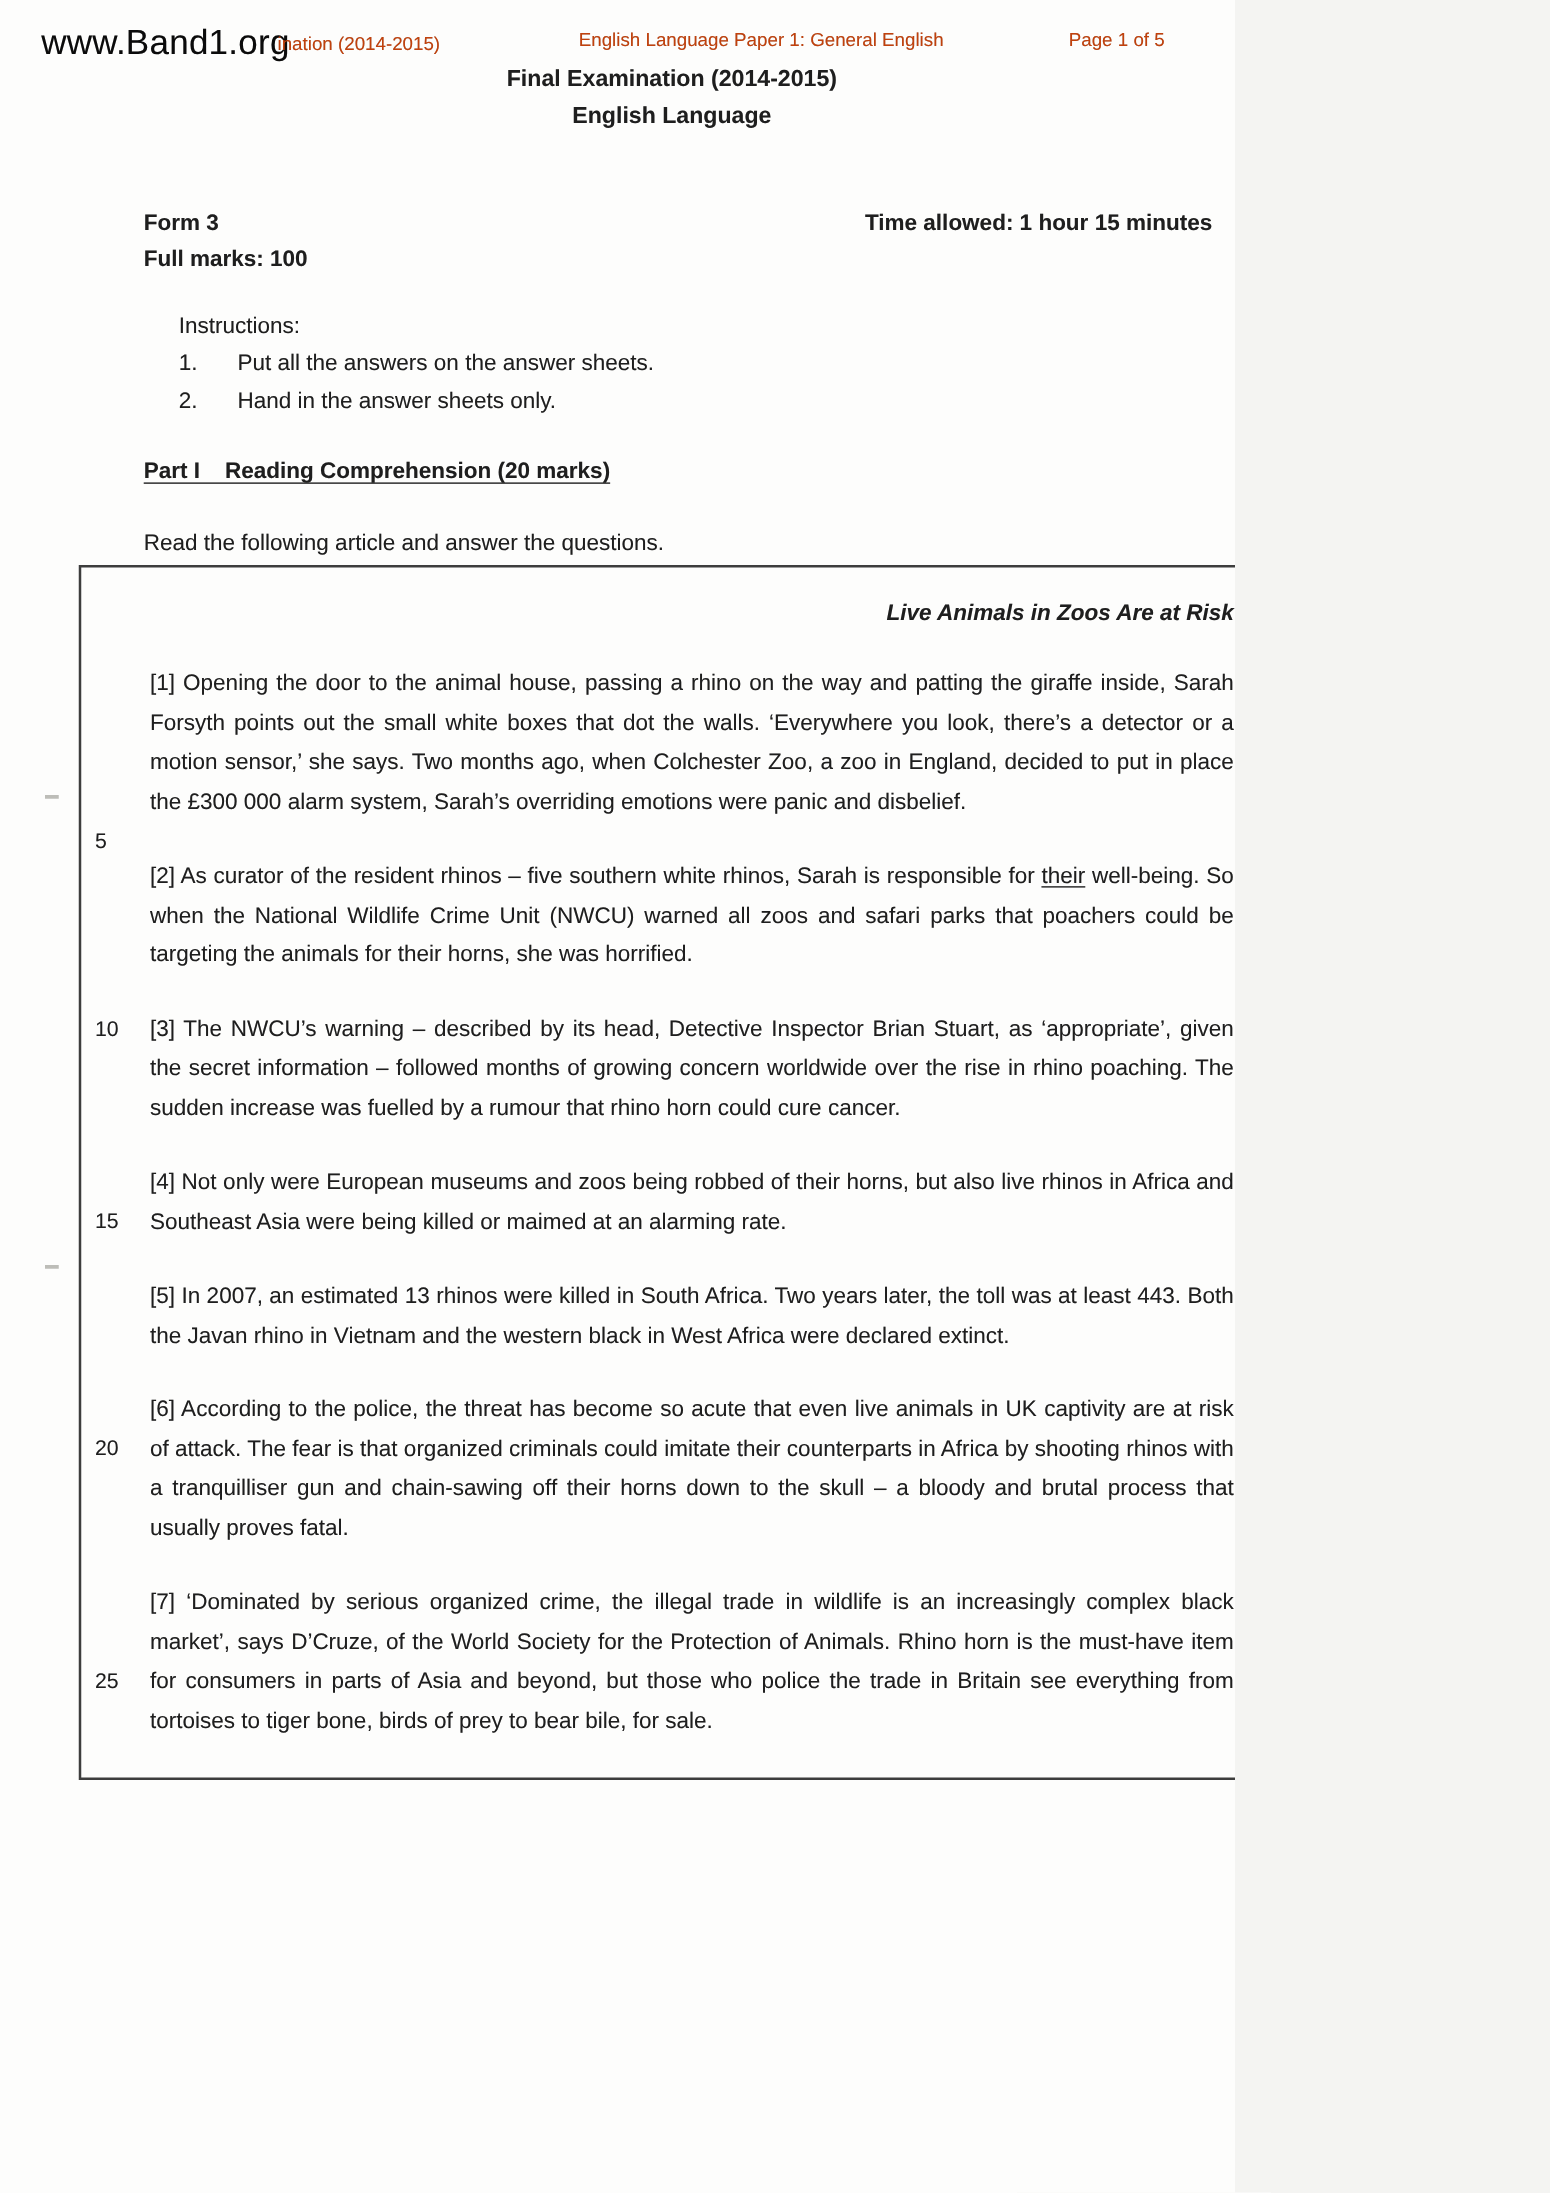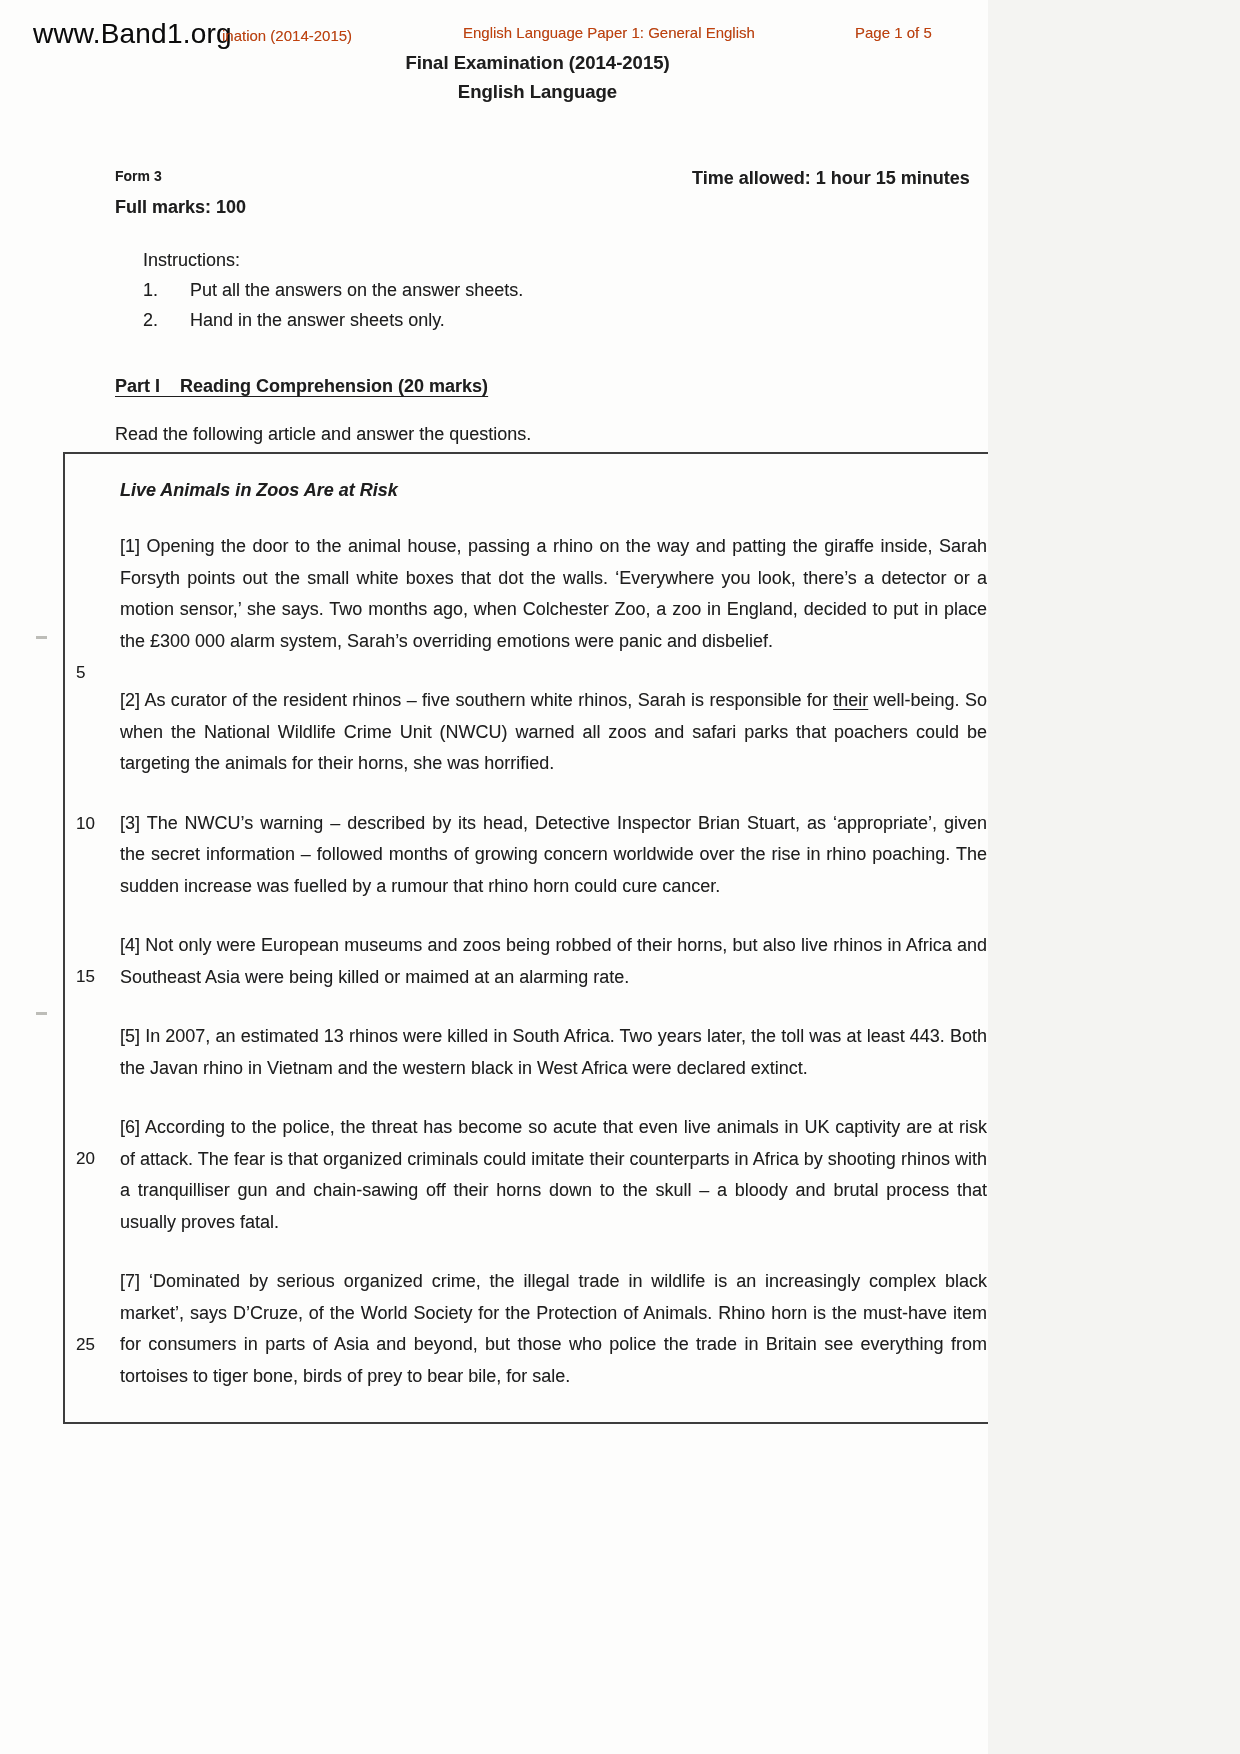--- a/index.html
+++ b/index.html
@@ -27,44 +27,44 @@
   .hdr-partial { left: 222px; top: 27px; }
   .hdr-center  { left: 463px; top: 24px; }
   .hdr-page    { left: 855px; top: 24px; }
 
   .title-block {
     left: 0; top: 48px; width: 1075px;
     text-align: center;
     font-weight: bold; font-size: 18.5px; line-height: 29px;
   }
 
-  .info-form  { left: 115px; top: 168px; font-weight: bold; font-size: 14px; }
+  .info-form  { left: 115px; top: 168px; font-weight: bold; font-size: 18px; }
   .info-time  { left: 692px; top: 168px; font-weight: bold; font-size: 18px; }
   .info-marks { left: 115px; top: 197px; font-weight: bold; font-size: 18px; }
 
   .instructions { left: 115px; top: 250px; font-size: 18px; margin-left: 28px; }
   .instr-item { display: flex; margin-top: 9px; }
   .instr-num  { width: 47px; flex: 0 0 47px; }
 
   .part-heading {
-    left: 115px; top: 376px;
+    left: 115px; top: 366px;
     font-size: 18px; font-weight: bold;
     white-space: pre;
     text-decoration: underline;
     text-underline-offset: 4px;
   }
   .intro { left: 115px; top: 424px; font-size: 18px; }
 
   .article-box {
     left: 63px; top: 452px; width: 867px;
     border: 2px solid #3d3d3d;
     padding: 26px 26px 30px 55px;
   }
   .article-title {
-    text-align: left;
+    text-align: right;
     font-weight: bold; font-style: italic;
     font-size: 18px;
     margin-bottom: 30px;
   }
   .para {
     position: relative;
     font-size: 18px; line-height: 31.5px;
     text-align: justify;
     margin-bottom: 28px;
   }

